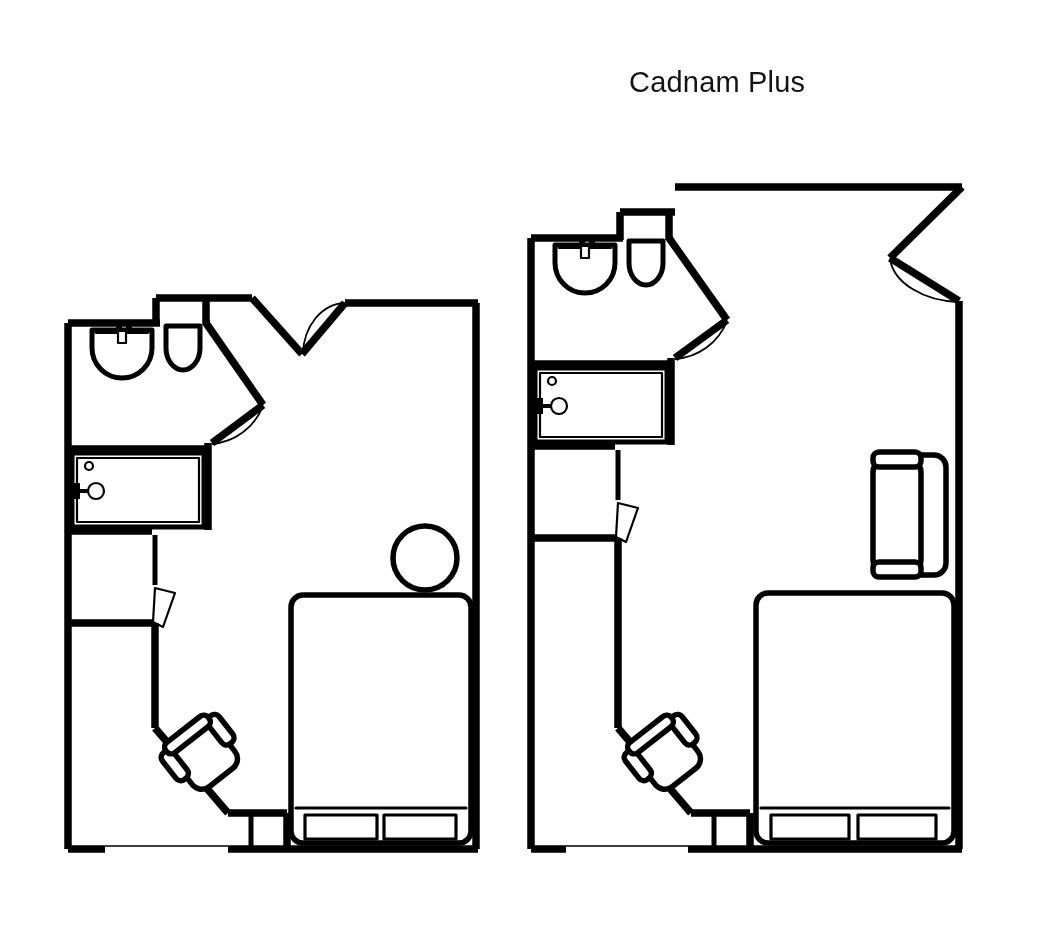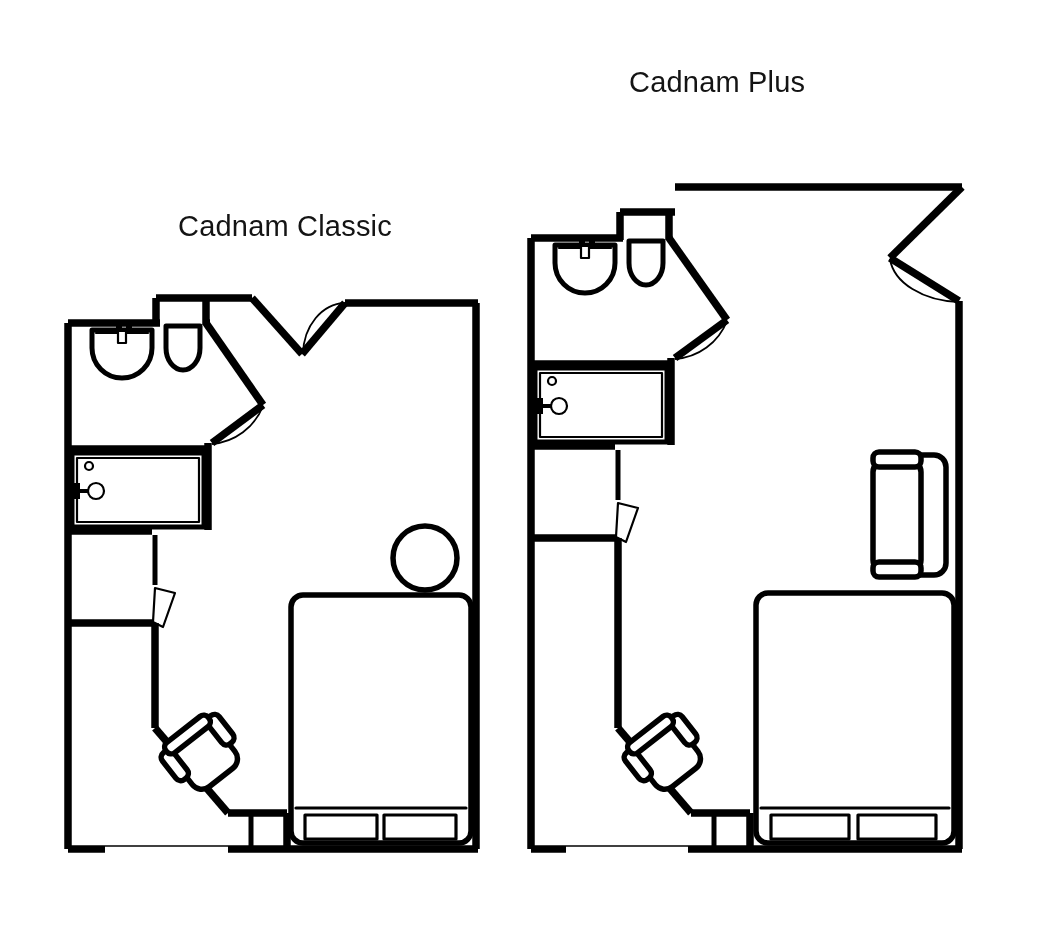--- a/index.html
+++ b/index.html
@@ -52,21 +52,20 @@
   .fixture-thin { fill: #ffffff; stroke: #000000; stroke-width: 2.2; stroke-linejoin: round; stroke-linecap: round; }
   .furniture  { fill: #ffffff; stroke: #000000; stroke-width: 5.5; stroke-linejoin: round; stroke-linecap: round; }
   .furniture-thin { fill: #ffffff; stroke: #000000; stroke-width: 3.2; stroke-linejoin: round; stroke-linecap: round; }
   .solid-blk  { fill: #000000; stroke: none; }
 </style>
 </head>
 <body>
 
 <div id="page">
 
-  <div class="plan-title" id="title-classic">Cadnam Classic</div>
 
   <div class="plan-title" id="title-plus">Cadnam Plus</div>
 
   <svg class="plan-svg" viewBox="0 0 1052 940" xmlns="http://www.w3.org/2000/svg">
 
     <g>
 
       <g>
 
         <path class="wall" d="M 68,323 L 68,849"></path>

